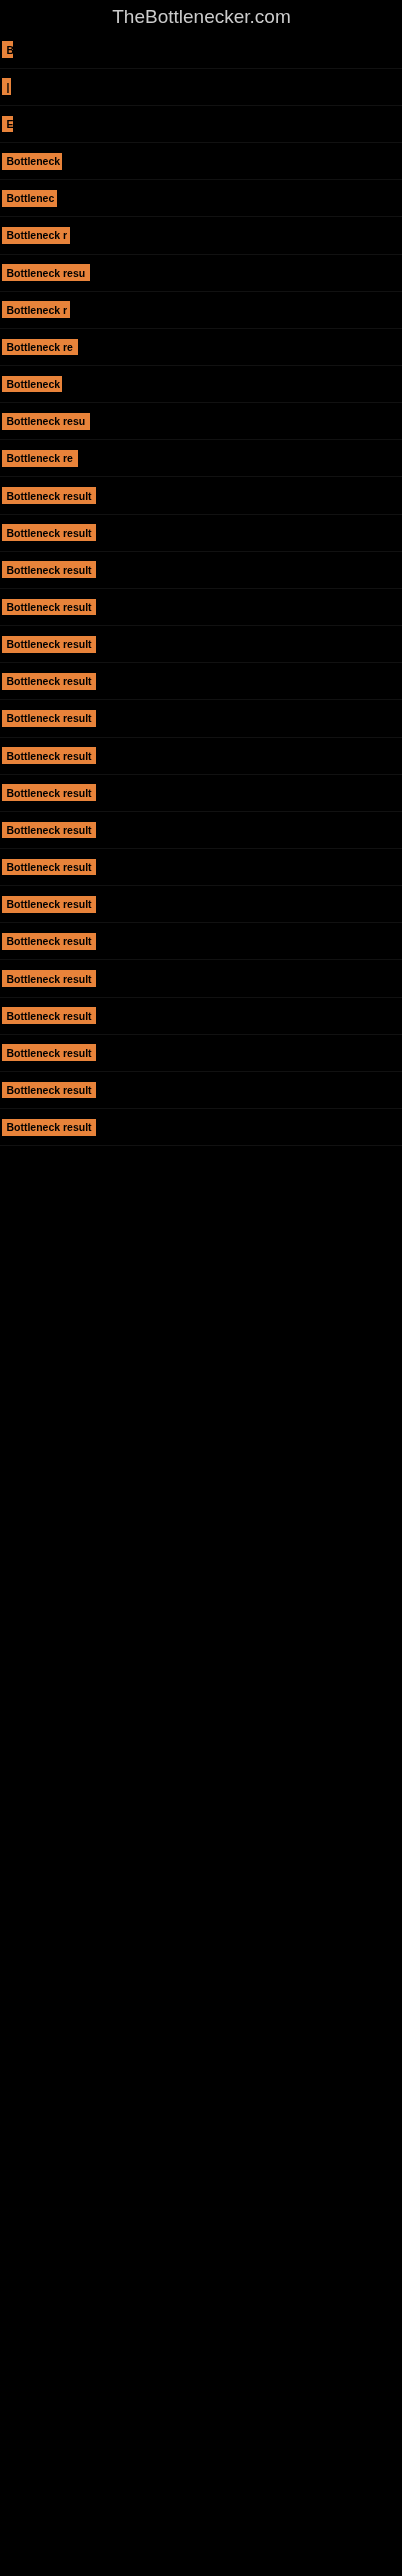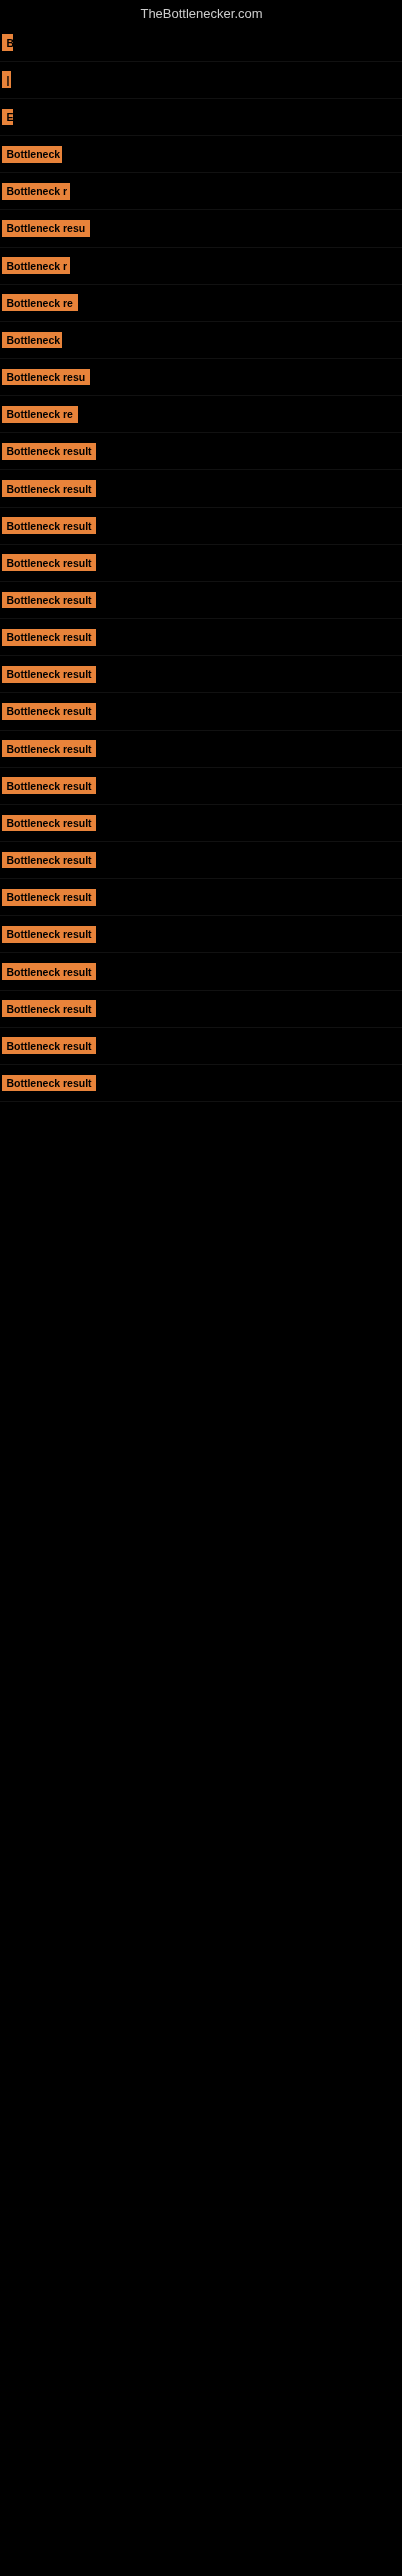--- a/index.html
+++ b/index.html
@@ -9,21 +9,21 @@
     }
     body {
       background-color: #000000;
       width: 403px;
       min-height: 2576px;
       font-family: Arial, sans-serif;
       position: relative;
     }
     .site-title {
       color: #cccccc;
-      font-size: 13px;
+      font-size: 19px;
       text-align: center;
       padding-top: 6.4px;
       padding-bottom: 3.2px;
     }
     .content-area {
       position: relative;
       width: 100%;
     }
     .bottleneck-label {
       display: inline-block;
@@ -54,20 +54,23 @@
       <span class="bottleneck-label" style="max-width: 11.3px;">B</span>
     </div>
     <div class="row-container" style="padding-top: 9.7px; padding-bottom: 9.7px;">
       <span class="bottleneck-label" style="max-width: 8px;">|</span>
     </div>
     <div class="row-container" style="padding-top: 9.7px; padding-bottom: 9.7px;">
       <span class="bottleneck-label" style="max-width: 11.3px;">E</span>
     </div>
     <div class="row-container" style="padding-top: 9.7px; padding-bottom: 9.7px;">
       <span class="bottleneck-label" style="max-width: 60px;">Bottleneck</span>
+    </div>
+    <div class="row-container" style="padding-top: 9.7px; padding-bottom: 9.7px;">
+      <span class="bottleneck-label" style="max-width: 55px;">Bottlenec</span>
     </div>
     <div class="row-container" style="padding-top: 9.7px; padding-bottom: 9.7px;">
       <span class="bottleneck-label" style="max-width: 68px;">Bottleneck r</span>
     </div>
     <div class="row-container" style="padding-top: 9.7px; padding-bottom: 9.7px;">
       <span class="bottleneck-label" style="max-width: 89px;">Bottleneck resu</span>
     </div>
     <div class="row-container" style="padding-top: 9.7px; padding-bottom: 9.7px;">
       <span class="bottleneck-label" style="max-width: 68px;">Bottleneck r</span>
     </div>

